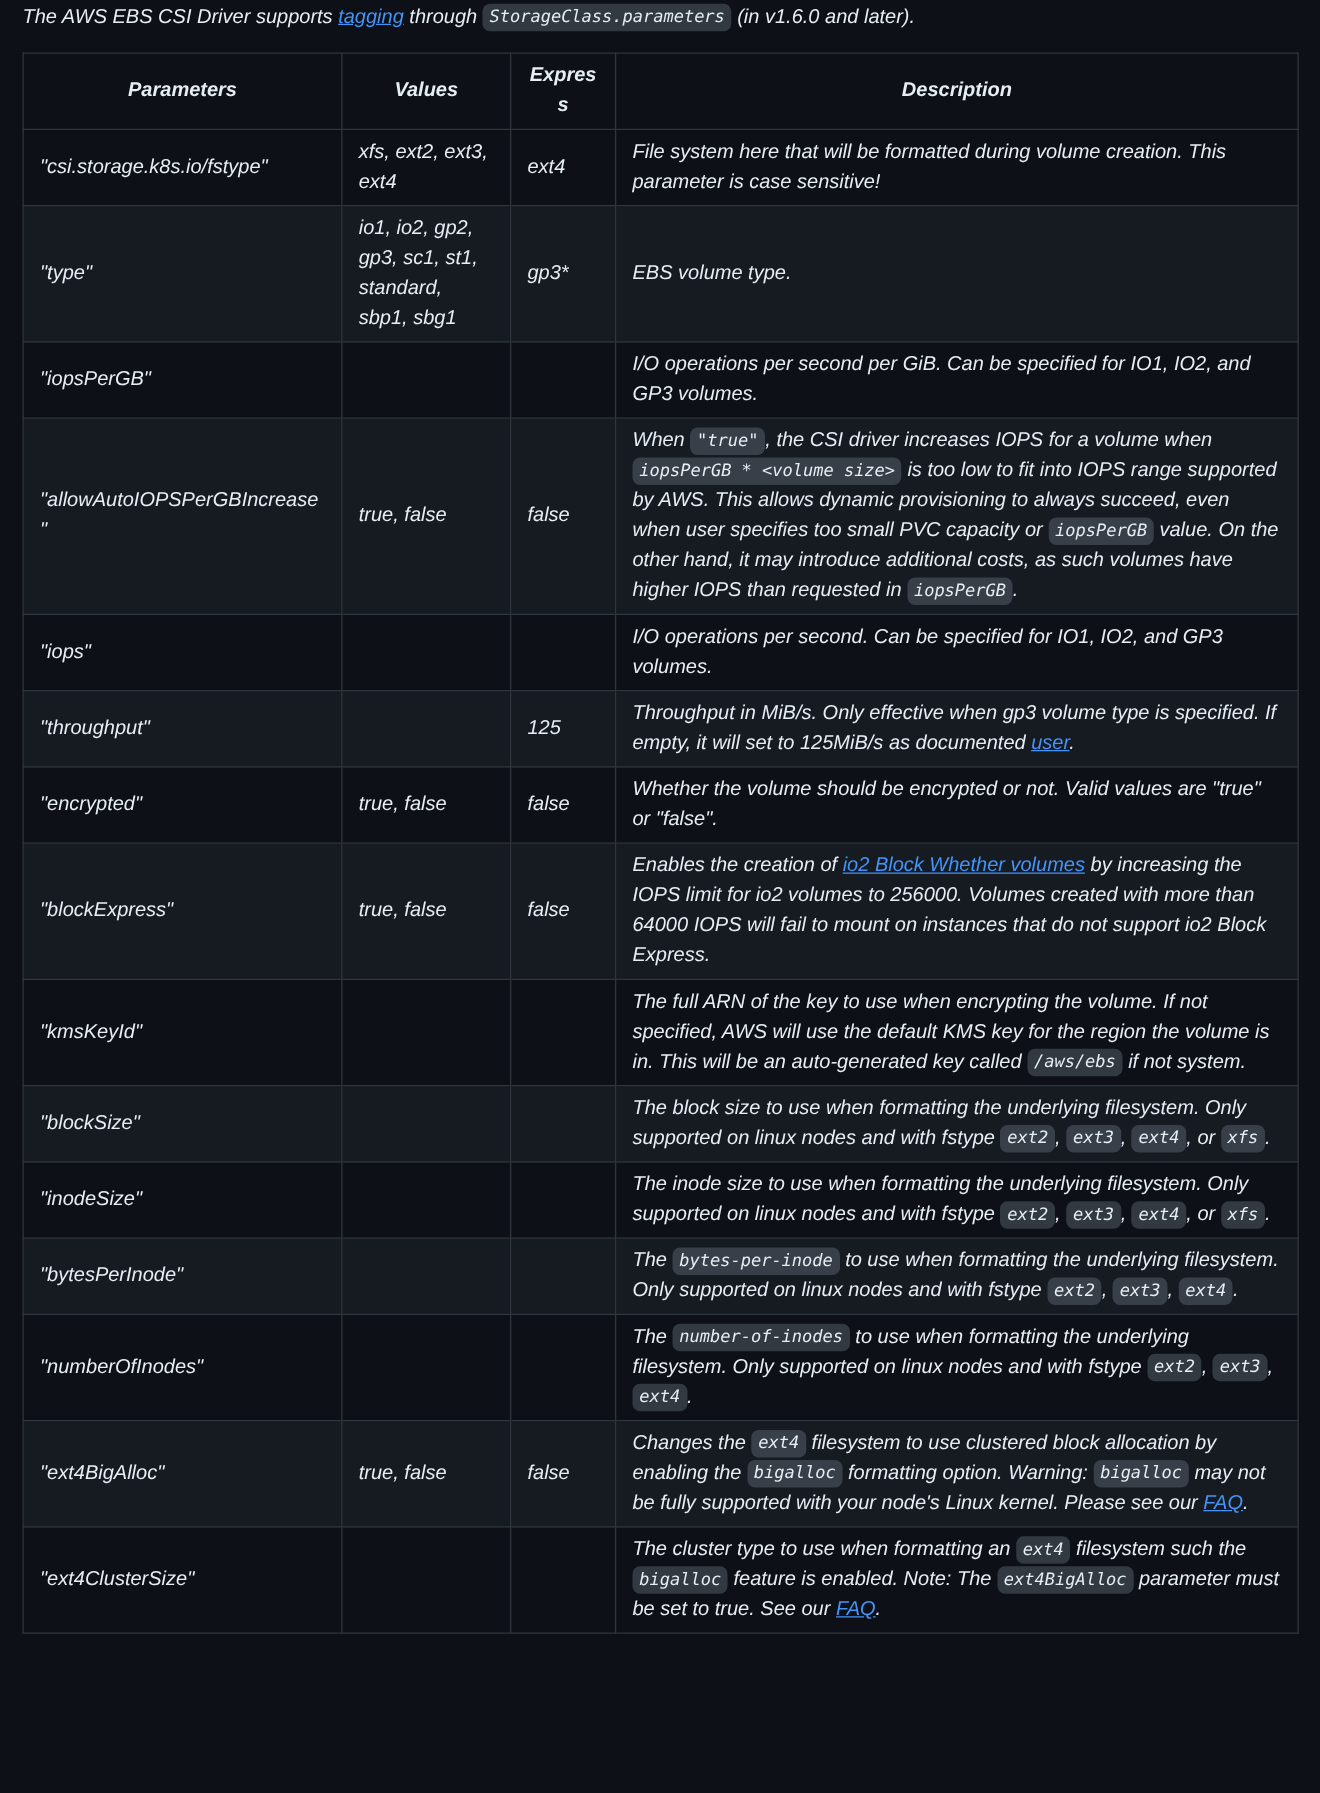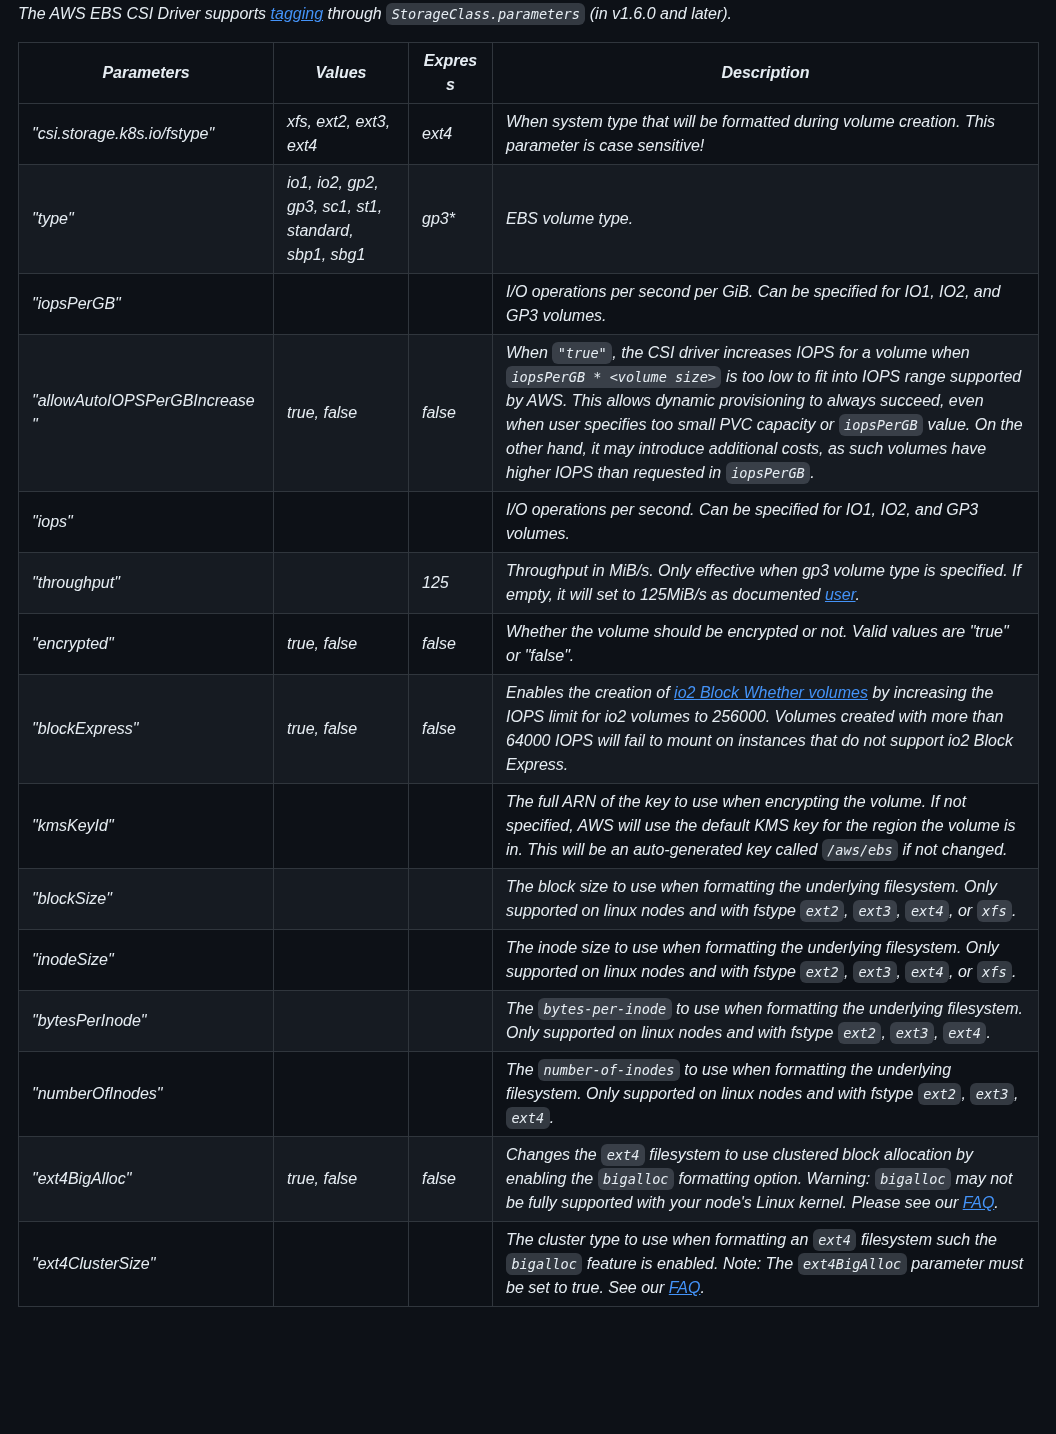--- a/index.html
+++ b/index.html
@@ -82,21 +82,21 @@
         <th>Values</th>
         <th>Express</th>
         <th>Description</th>
       </tr>
     </thead>
     <tbody id="table-body">
         <tr>
           <td class="cell-param">"csi.storage.k8s.io/fstype"</td>
           <td class="cell-values">xfs, ext2, ext3, ext4</td>
           <td class="cell-default">ext4</td>
-          <td class="cell-desc"><span>When system type that will be formatted during volume creation. This parameter is case sensitive!</span></td>
+          <td class="cell-desc"><span>File system here that will be formatted during volume creation. This parameter is case sensitive!</span></td>
         </tr>
         <tr>
           <td class="cell-param">"type"</td>
           <td class="cell-values">io1, io2, gp2, gp3, sc1, st1, standard, sbp1, sbg1</td>
           <td class="cell-default">gp3*</td>
           <td class="cell-desc"><span>EBS volume type.</span></td>
         </tr>
         <tr>
           <td class="cell-param">"iopsPerGB"</td>
           <td class="cell-values"></td>
@@ -130,21 +130,21 @@
         <tr>
           <td class="cell-param">"blockExpress"</td>
           <td class="cell-values">true, false</td>
           <td class="cell-default">false</td>
           <td class="cell-desc"><span>Enables the creation of </span><a class="md-link" href="#">io2 Block Whether volumes</a><span> by increasing the IOPS limit for io2 volumes to 256000. Volumes created with more than 64000 IOPS will fail to mount on instances that do not support io2 Block Express.</span></td>
         </tr>
         <tr>
           <td class="cell-param">"kmsKeyId"</td>
           <td class="cell-values"></td>
           <td class="cell-default"></td>
-          <td class="cell-desc"><span>The full ARN of the key to use when encrypting the volume. If not specified, AWS will use the default KMS key for the region the volume is in. This will be an auto-generated key called </span><code class="inline-code">/aws/ebs</code><span> if not changed.</span></td>
+          <td class="cell-desc"><span>The full ARN of the key to use when encrypting the volume. If not specified, AWS will use the default KMS key for the region the volume is in. This will be an auto-generated key called </span><code class="inline-code">/aws/ebs</code><span> if not system.</span></td>
         </tr>
         <tr>
           <td class="cell-param">"blockSize"</td>
           <td class="cell-values"></td>
           <td class="cell-default"></td>
           <td class="cell-desc"><span>The block size to use when formatting the underlying filesystem. Only supported on linux nodes and with fstype </span><code class="inline-code">ext2</code><span>, </span><code class="inline-code">ext3</code><span>, </span><code class="inline-code">ext4</code><span>, or </span><code class="inline-code">xfs</code><span>.</span></td>
         </tr>
         <tr>
           <td class="cell-param">"inodeSize"</td>
           <td class="cell-values"></td>

